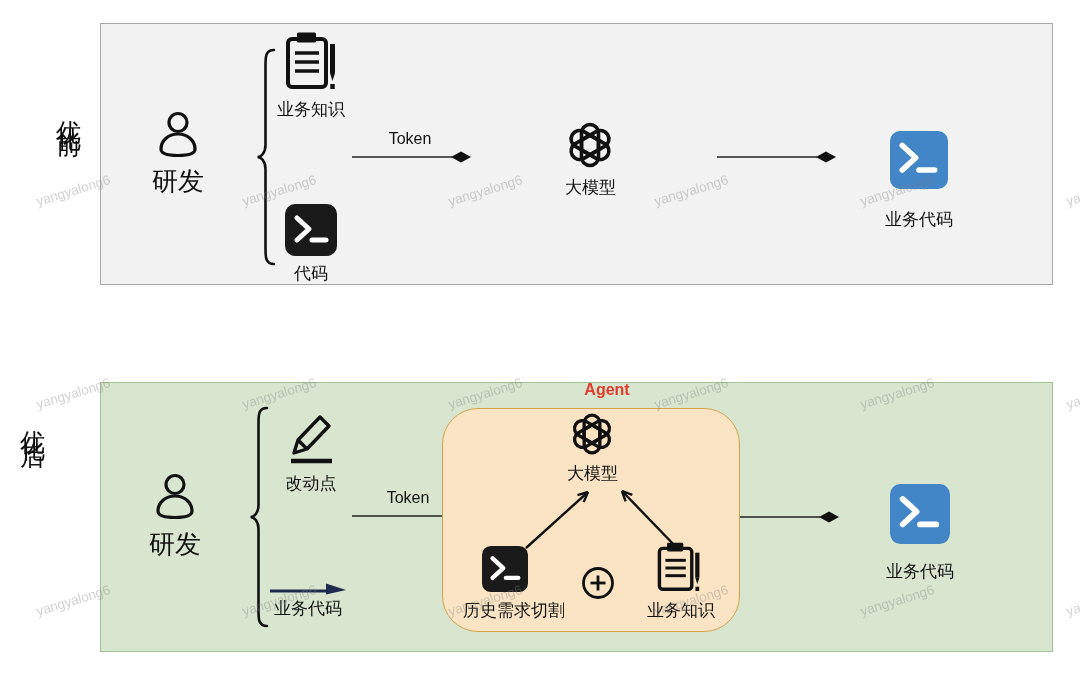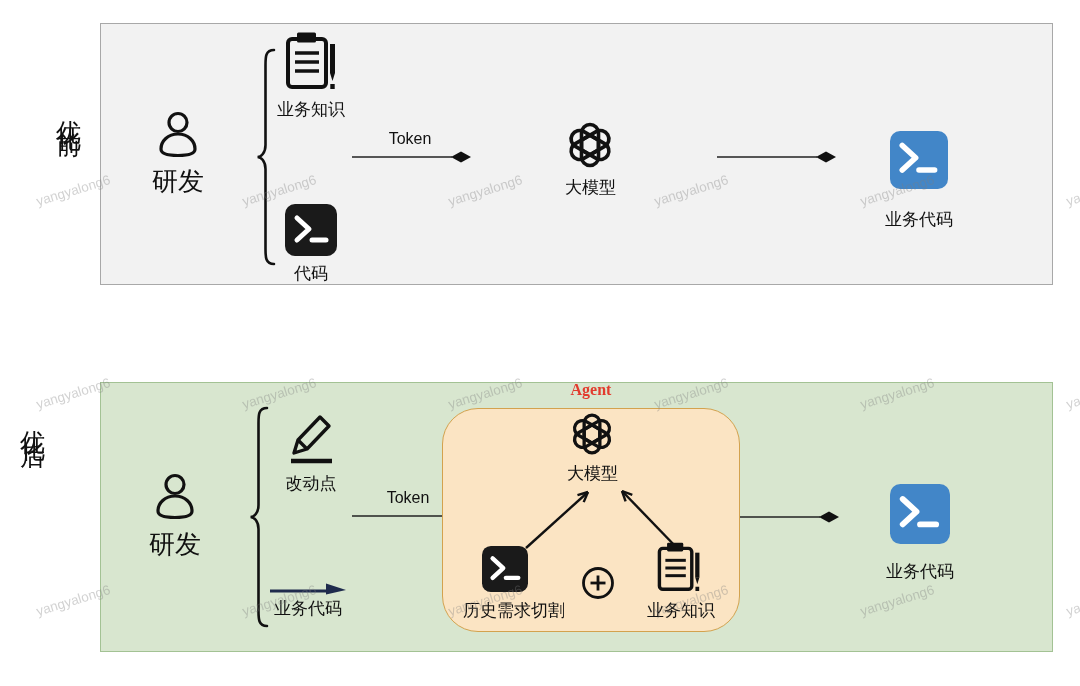--- a/index.html
+++ b/index.html
@@ -150,21 +150,21 @@
 
   <div class="abs" style="left:350px;top:507px;">
     <svg width="118" height="18" viewBox="0 0 118 18">
       <line x1="2" y1="9" x2="98" y2="9" stroke="#222" stroke-width="1.6"></line>
       <polygon points="97,9 107,3.5 117,9 107,14.5" fill="#111"></polygon>
     </svg>
   </div>
   <div class="lbl small" style="left:368px;top:489px;width:80px;">Token</div>
 
   <div class="agent-box"></div>
-  <div class="agent-title" style="left:551px;top:381px;width:80px;font-family:Liberation Serif, serif;">Agent</div>
+  <div class="agent-title" style="left:567px;top:381px;width:80px;">Agent</div>
 
   <div class="abs" style="left:568px;top:410px;">
     <svg width="48" height="48" viewBox="-26 -26 52 52">
       <g fill="none" stroke="#111" stroke-width="3.6">
         <g transform="rotate(0)">
             <path d="M -8.5,4 L -8.5,-12 A 8.5,8.5 0 0 1 8.5,-12 L 8.5,4"></path>
           </g>
         <g transform="rotate(60)">
             <path d="M -8.5,4 L -8.5,-12 A 8.5,8.5 0 0 1 8.5,-12 L 8.5,4"></path>
           </g>

